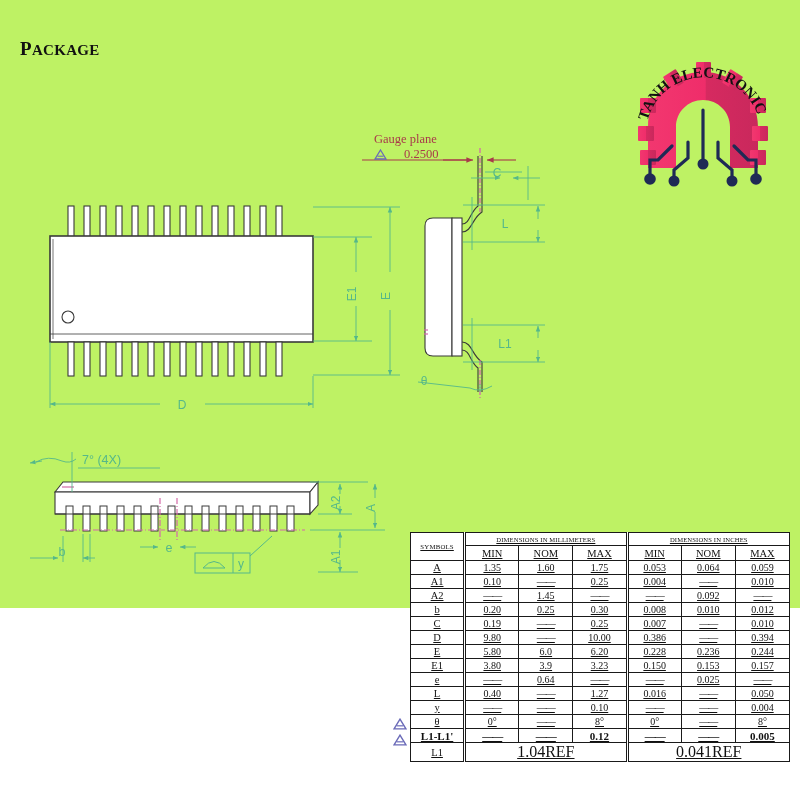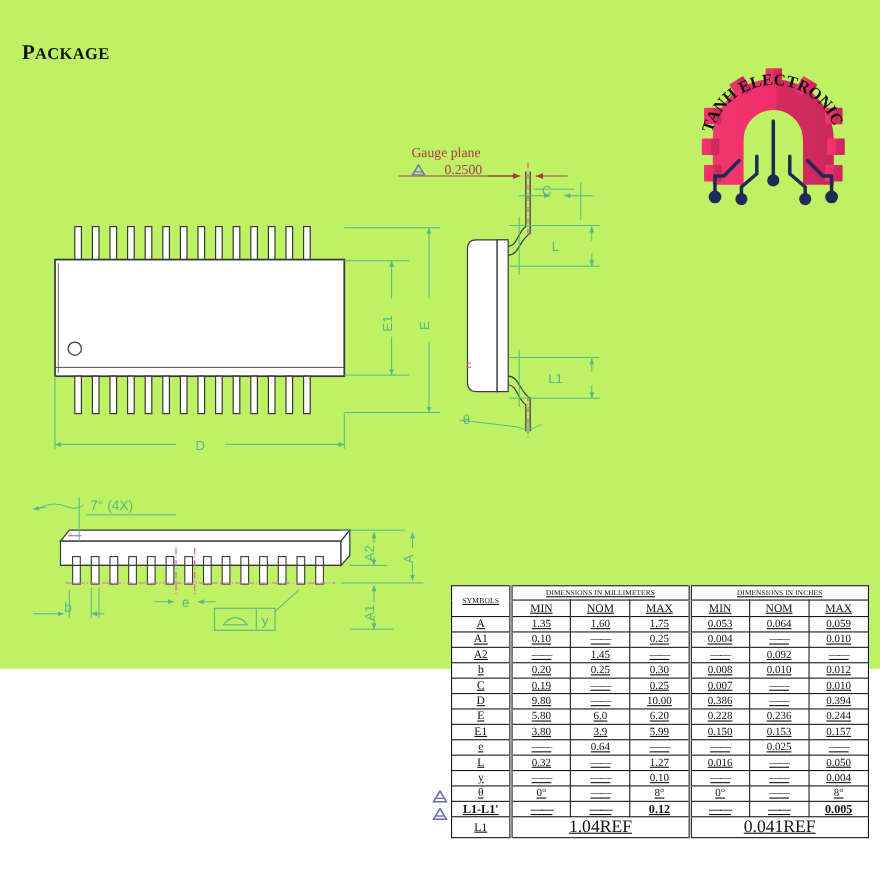--- a/index.html
+++ b/index.html
@@ -495,37 +495,37 @@
           <td class="v">6.0</td>
           <td class="v">6.20</td>
           <td class="v sep-l">0.228</td>
           <td class="v">0.236</td>
           <td class="v">0.244</td>
         </tr>
         <tr>
           <td class="sym">E1</td>
           <td class="v sep-l">3.80</td>
           <td class="v">3.9</td>
-          <td class="v">5.99</td>
+          <td class="v">3.23</td>
           <td class="v sep-l">0.150</td>
           <td class="v">0.153</td>
           <td class="v">0.157</td>
         </tr>
         <tr>
           <td class="sym">e</td>
           <td class="v sep-l dash">——</td>
           <td class="v">0.64</td>
           <td class="v dash">——</td>
           <td class="v sep-l dash">——</td>
           <td class="v">0.025</td>
           <td class="v dash">——</td>
         </tr>
         <tr>
           <td class="sym">L</td>
-          <td class="v sep-l">0.32</td>
+          <td class="v sep-l">0.40</td>
           <td class="v dash">——</td>
           <td class="v">1.27</td>
           <td class="v sep-l">0.016</td>
           <td class="v dash">——</td>
           <td class="v">0.050</td>
         </tr>
         <tr>
           <td class="sym">y</td>
           <td class="v sep-l dash">——</td>
           <td class="v dash">——</td>

